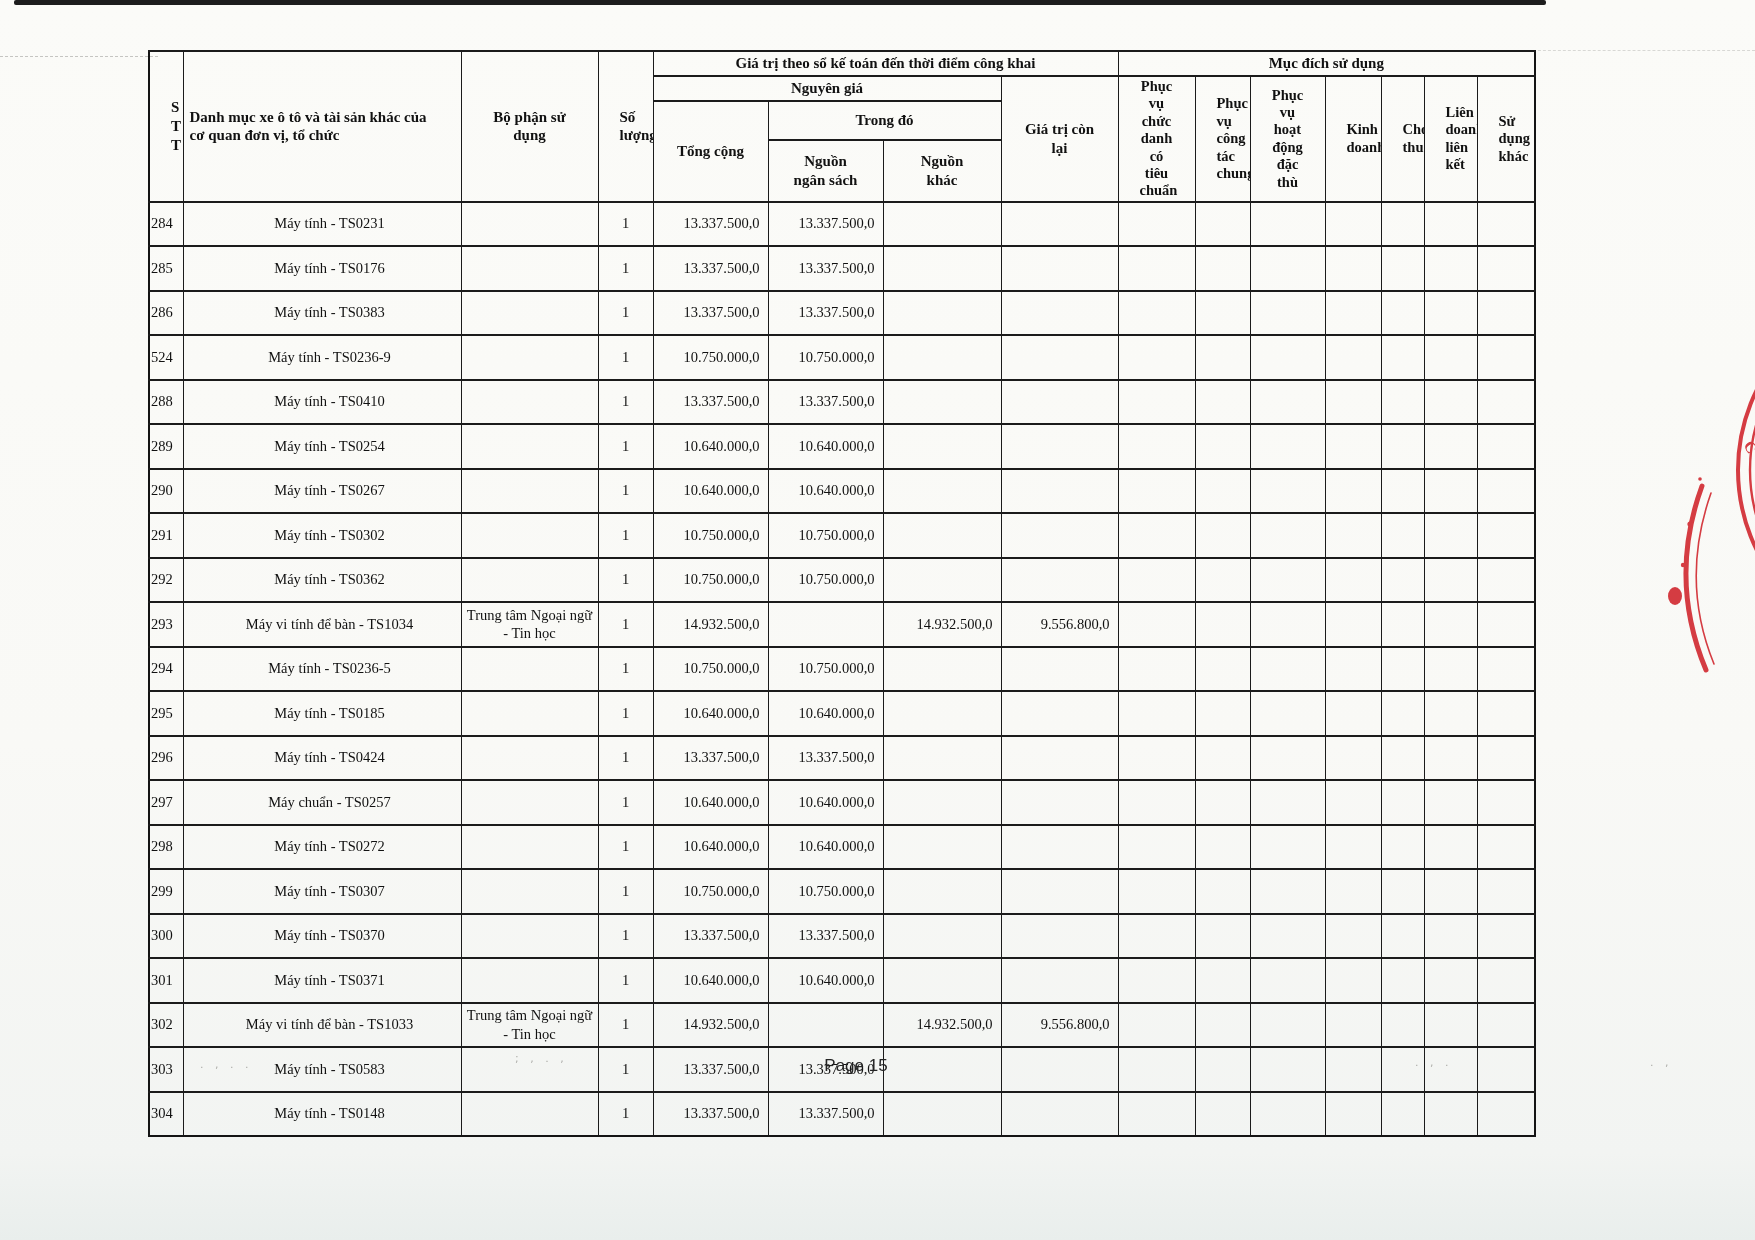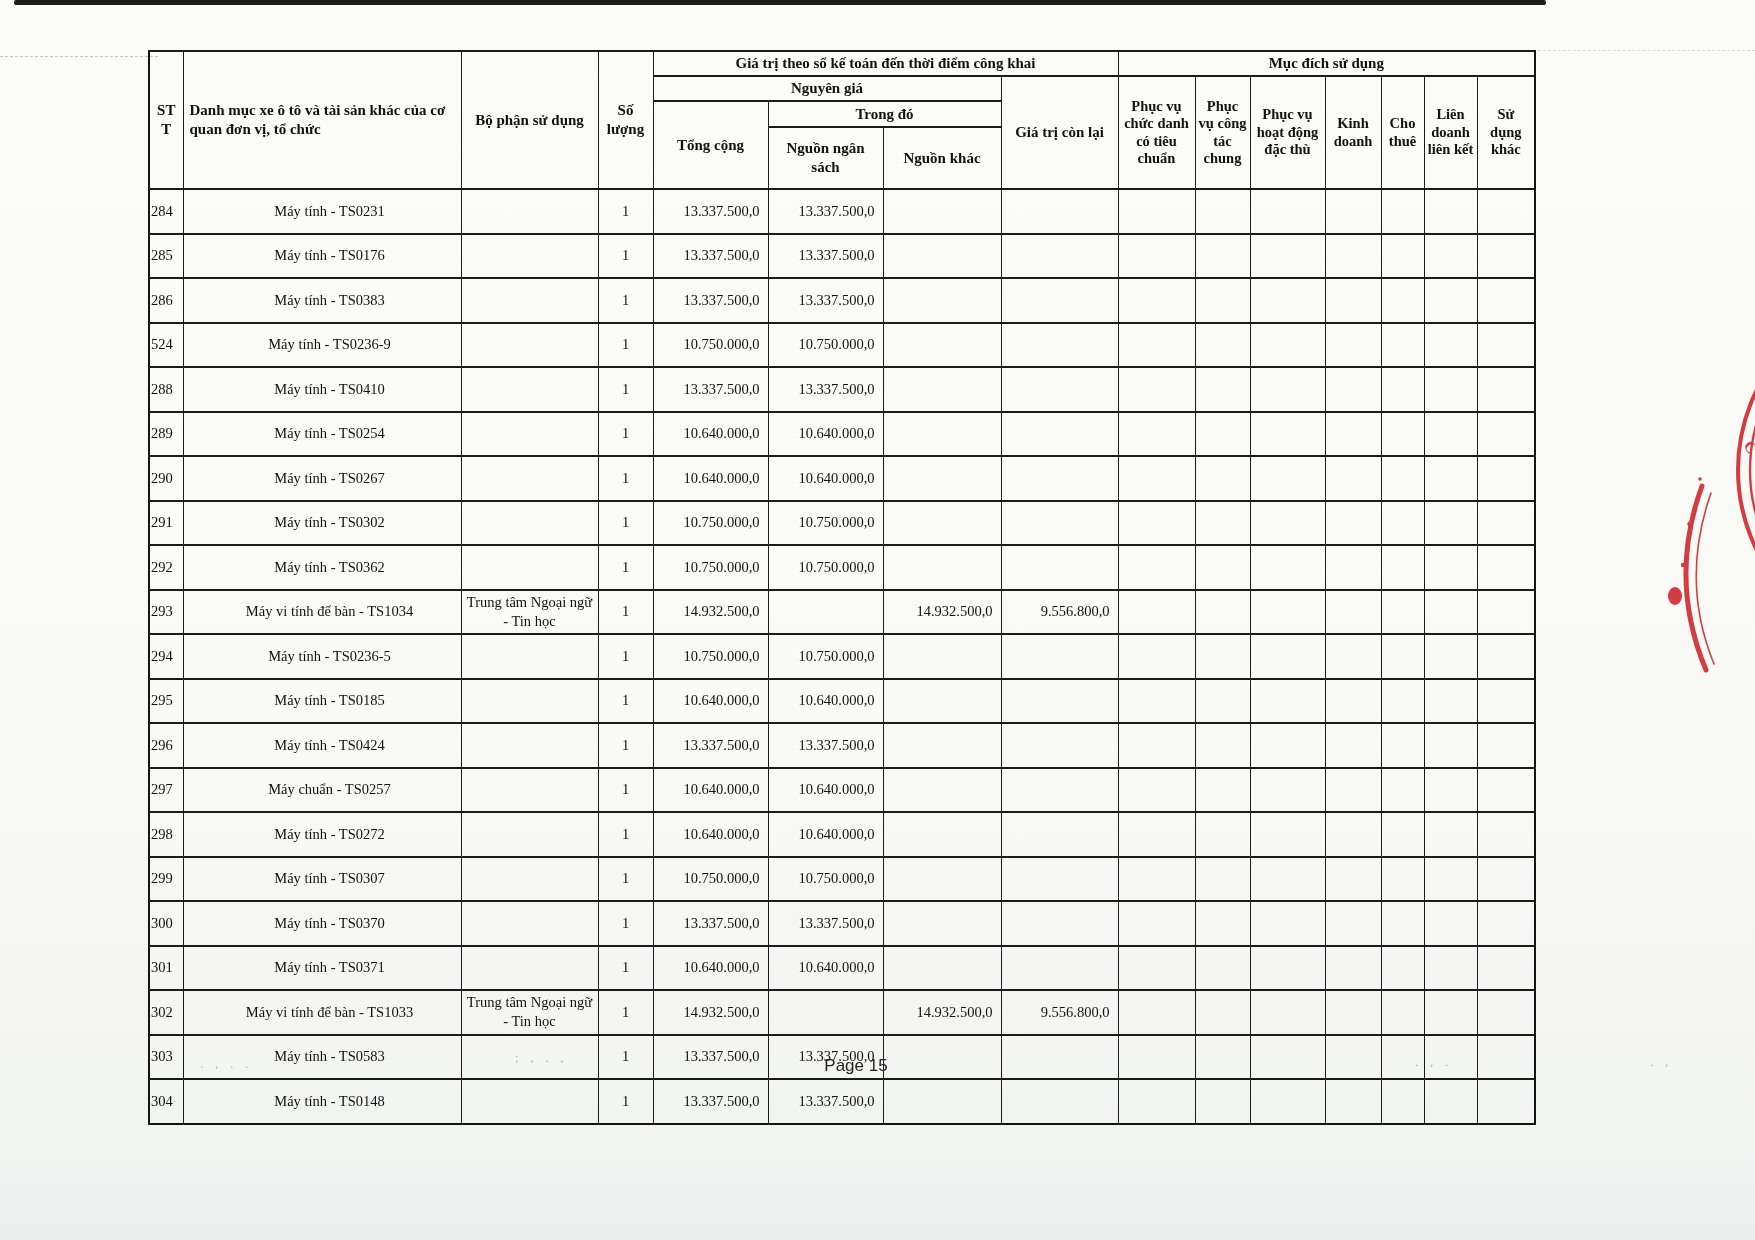--- a/index.html
+++ b/index.html
@@ -28,21 +28,21 @@
     border:2.6px solid #141414;
   }
   .assets th,.assets td{
     border:1.6px solid #1b1b1b;
     border-top-width:2.1px;
     vertical-align:middle;
     color:#111;
     overflow:hidden;
   }
   .assets thead th{
-    font-weight:bold;text-align:center;padding:1px 3px;
+    font-weight:bold;text-align:center;padding:1px 21px;
     font-size:15px;line-height:1.25;
   }
   .assets thead tr.h1{height:25px;}
   .assets thead tr.h2{height:25px;margin-top:16px;}
   .assets thead tr.h3{height:26px;}
   .assets thead tr.h4{height:62px;}
   .assets thead th.small{font-size:14.5px;line-height:1.2;}
   th.stt-h{word-break:break-all;}
   .assets tbody tr{height:44.5px;}
   .assets tbody td{font-size:14.5px;}

